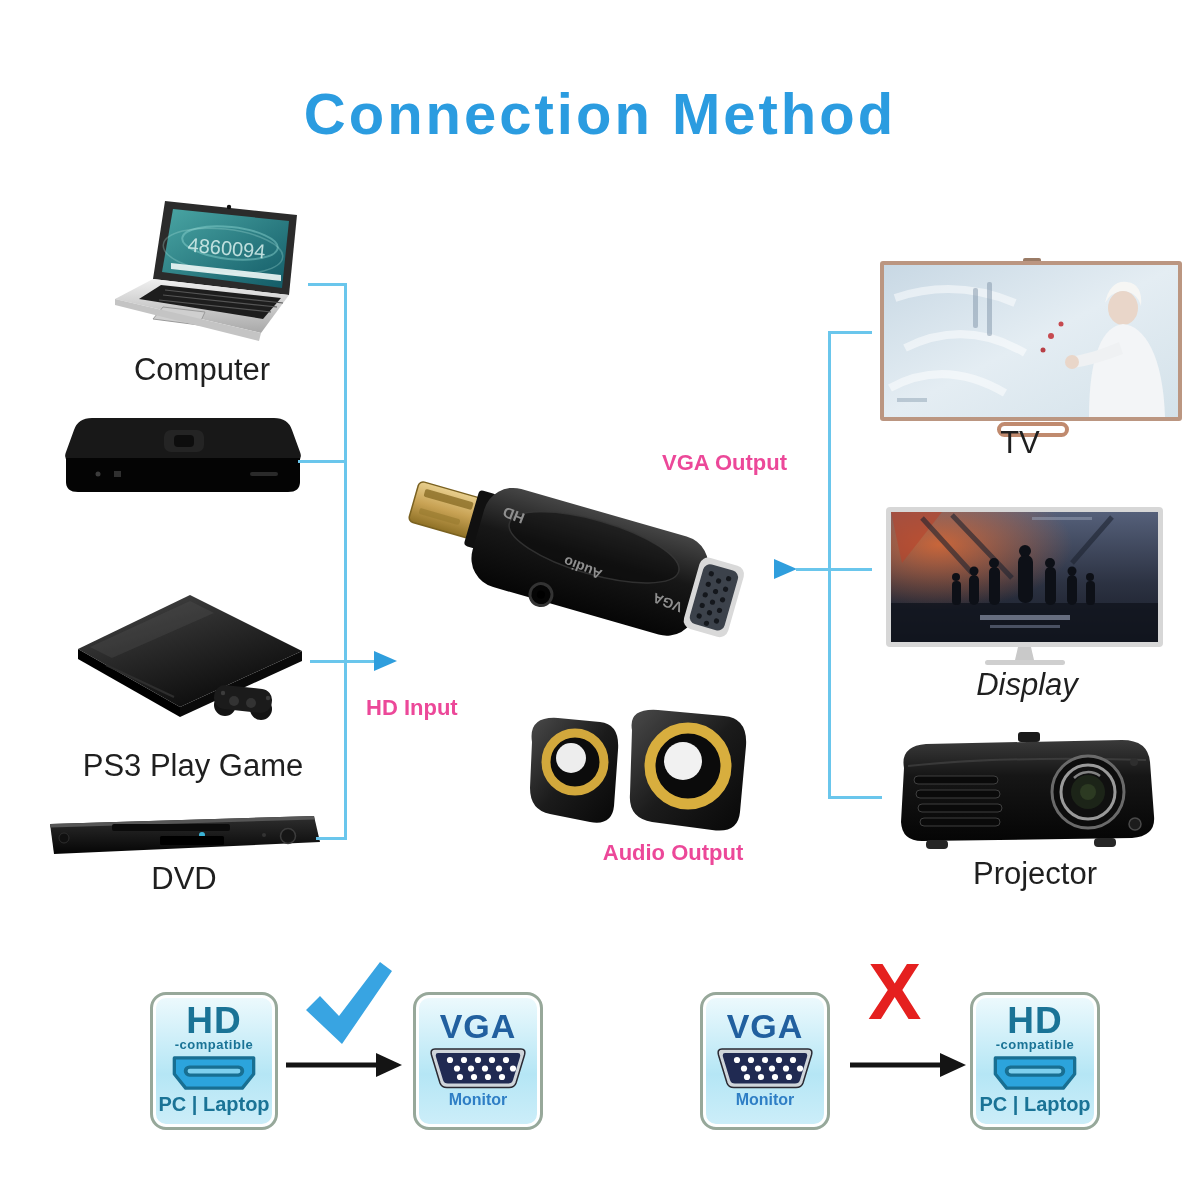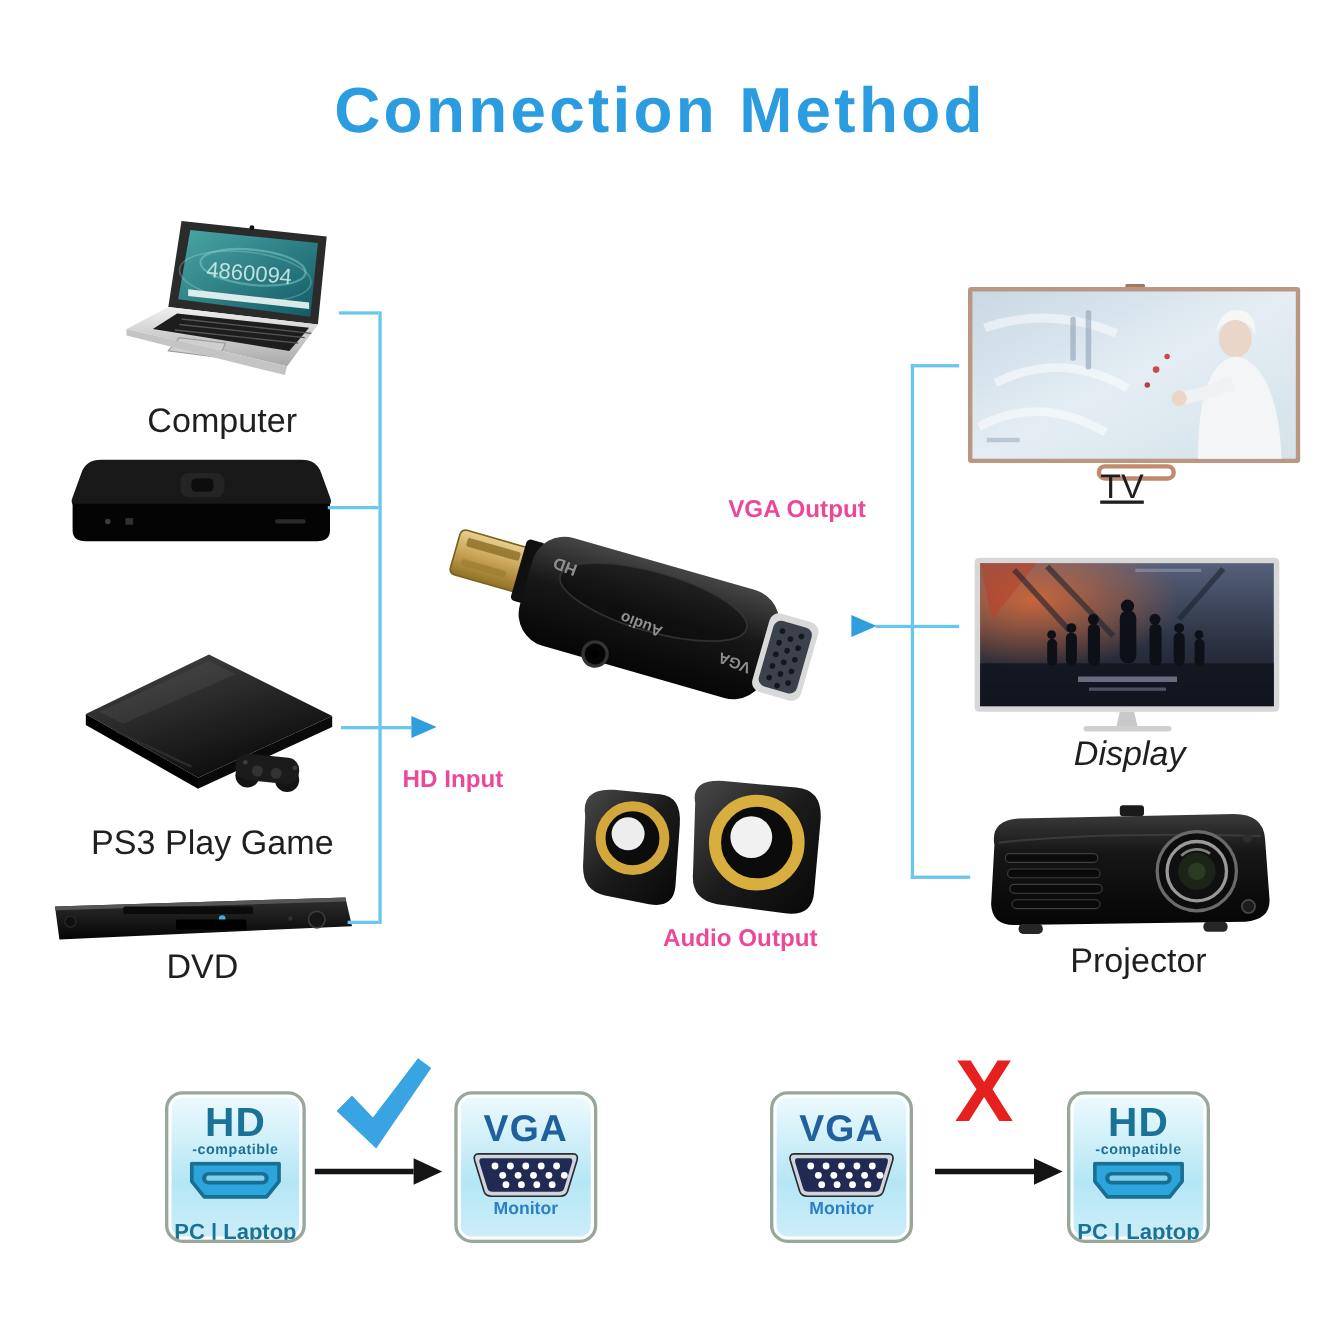--- a/index.html
+++ b/index.html
@@ -1,37 +1,37 @@
 <!DOCTYPE html>
 <html><head>
 <meta charset="utf-8">
 <style>
   html,body{margin:0;padding:0;background:#fff;}
   .canvas{position:relative;width:1200px;height:1200px;background:#fff;overflow:hidden;
           font-family:"Liberation Sans",sans-serif;}
-  .title{position:absolute;left:0;right:0;top:64px;margin:3px;text-align:center;
+  .title{position:absolute;left:0;right:0;top:64px;margin:16px;text-align:center;
          font-size:58px;font-weight:bold;letter-spacing:3px;color:#2b9ce0;}
   .dev{position:absolute;}
   .dev svg{display:block;width:100%;height:100%;}
   .dev-label{position:absolute;transform:translateX(-50%);color:#1f1f1f;
              font-size:31px;white-space:nowrap;}
   .flow-label{position:absolute;color:#ec4899;font-weight:bold;font-size:22px;white-space:nowrap;}
   .flow-label.center{transform:translateX(-50%);margin-left:21px;}
   .line{position:absolute;background:#6ac6ec;}
   .arr-r{position:absolute;width:0;height:0;border-top:10px solid transparent;
          border-bottom:10px solid transparent;border-left:23px solid #2f9edd;}
   .badge{position:absolute;box-sizing:border-box;border:3px solid #97a89a;border-radius:16px;
          background:linear-gradient(180deg,#eefafd 0%,#b5e6f5 60%,#cdeef9 100%);
          box-shadow:inset 0 0 0 3px #ffffff;text-align:center;overflow:hidden;}
   .b-title{font-weight:bold;line-height:1;}
   .b-title.hd{font-size:37px;color:#1a7396;margin-top:7px;letter-spacing:1px;}
   .b-title.vga{font-size:34px;color:#21609f;margin-top:14px;letter-spacing:1px;}
   .b-sub{font-weight:bold;font-size:13px;color:#1a7396;margin-top:-2px;letter-spacing:0.5px;}
   .b-cap{font-weight:bold;}
-  .b-cap.hd{font-size:20px;color:#1a7396;margin-top:19px;}
+  .b-cap.hd{font-size:20px;color:#1a7396;margin-top:3px;}
   .b-cap.vga{font-size:16px;color:#2e7ec5;margin-top:2px;}
   .b-icon{display:block;margin:4px auto 0 auto;}
   .xmark{position:absolute;font-size:80px;font-weight:bold;color:#e5201f;line-height:1;}
   .mark-svg{position:absolute;}
 </style>
 </head>
 <body>
 
 <div class="canvas">
 
@@ -56,21 +56,21 @@
       <text x="121" y="60" font-size="20" fill="#d9f1ee" opacity="0.85" text-anchor="middle" font-family="Liberation Sans, sans-serif" transform="rotate(5 121 60)">4860094</text>
       <polygon points="66,68 176,80 176,86 66,74" fill="#eef7f6" opacity="0.9"></polygon>
       <circle cx="124" cy="12" r="2.2" fill="#111"></circle>
       <polygon points="48,84 184,100 156,138 10,104" fill="url(#g-alu)"></polygon>
       <polygon points="56,90 176,103 158,124 34,104" fill="#1d1d1d"></polygon>
       <path d="M60,95 L178,108 M58,100 L172,112 M54,105 L166,117" stroke="#555" stroke-width="1.2" fill="none"></path>
       <polygon points="58,112 100,117 94,130 48,124" fill="#cfcfcf" stroke="#9a9a9a" stroke-width="1"></polygon>
       <polygon points="10,104 156,138 154,146 10,110" fill="#c4c4c4"></polygon>
     </svg>
   </div>
-  <div class="dev-label" style="left:202px;top:365px;">Computer</div>
+  <div class="dev-label" style="left:202px;top:352px;">Computer</div>
 
   <div class="dev" style="left:58px;top:408px;width:250px;height:100px;">
     <svg viewBox="0 0 250 100">
       <path d="M34,10 L216,10 Q230,10 234,22 L242,44 Q246,54 232,54 L18,54 Q4,54 8,44 L16,22 Q20,10 34,10 Z" fill="#181818"></path>
       <rect x="106" y="22" width="40" height="22" rx="7" fill="#242424"></rect>
       <rect x="116" y="27" width="20" height="12" rx="4" fill="#0d0d0d"></rect>
       <path d="M8,50 L242,50 L242,74 Q242,84 230,84 L20,84 Q8,84 8,74 Z" fill="#040404"></path>
       <circle cx="40" cy="66" r="2.5" fill="#3c3c3c"></circle>
       <rect x="56" y="63" width="7" height="6" fill="#303030"></rect>
       <rect x="192" y="64" width="28" height="4" rx="2" fill="#2a2a2a"></rect>
@@ -231,21 +231,21 @@
       <path d="M214,159 C214,96 228,68 248,66 C270,68 288,98 290,159 Z" fill="#f3f5f7"></path>
       <path d="M244,84 C226,92 210,96 196,99 L198,110 C214,108 232,102 248,96 Z" fill="#eff1f3"></path>
       <circle cx="197" cy="104" r="7" fill="#e9d6c9"></circle>
       <circle cx="176" cy="78" r="3" fill="#c64a50"></circle>
       <circle cx="186" cy="66" r="2.5" fill="#c64a50"></circle>
       <circle cx="168" cy="92" r="2.5" fill="#b83f46"></circle>
       <rect x="22" y="140" width="30" height="4" fill="#aebecb" opacity="0.8"></rect>
       <rect x="124" y="166" width="68" height="11" rx="5.5" fill="none" stroke="#c08a6e" stroke-width="4"></rect>
     </svg>
   </div>
-  <div class="dev-label" style="left:1020px;top:425px;text-decoration:underline;">TV</div>
+  <div class="dev-label" style="left:1020px;top:425px;">TV</div>
 
   <div class="dev" style="left:882px;top:503px;width:285px;height:165px;">
     <svg viewBox="0 0 285 165">
       <defs>
         <linearGradient id="g-mov" x1="0" y1="0" x2="0" y2="1">
           <stop offset="0" stop-color="#55607a"></stop>
             <stop offset="0.55" stop-color="#2c3242"></stop>
             <stop offset="1" stop-color="#161a24"></stop>
         </linearGradient>
         <radialGradient id="g-fire" cx="0.18" cy="0.25" r="0.5">

